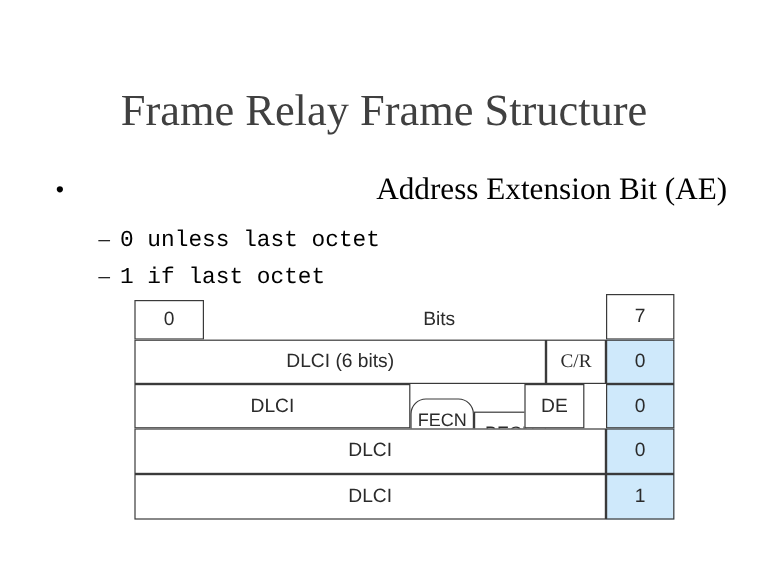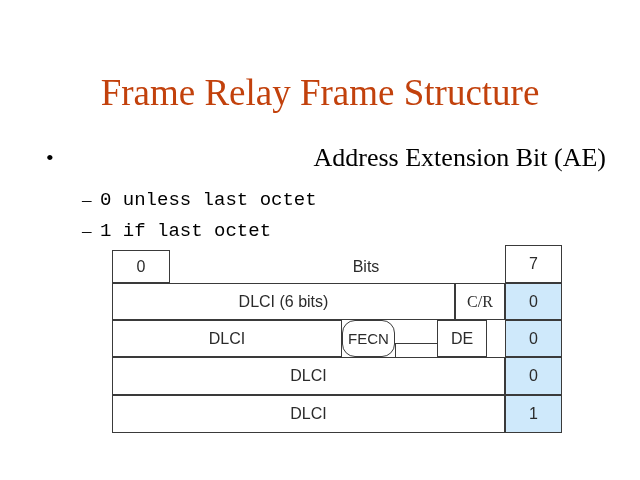--- a/index.html
+++ b/index.html
@@ -27,21 +27,21 @@
   .slide-title {
     position: absolute;
     left: 0;
     top: 72px;
     width: 640px;
     text-align: center;
     font-family: "Liberation Serif", serif;
     font-size: 37px;
     line-height: 42px;
     font-weight: normal;
-    color: #c2410c;
+    color: #404040;
     letter-spacing: 0px;
     white-space: nowrap;
   }
 
   
   .bullet-l1 {
     position: absolute;
     left: 46px;
     top: 142px;
     width: 560px;
@@ -112,21 +112,21 @@
   .hdr-bits  { left: 58px;  top: 5px;  width: 392px; height: 33px;
                border: 0; background: transparent; }
   .hdr-seven { left: 393px; top: 0px;  width: 57px;  height: 38px; }
 
   
   .r1-dlci6  { left: 0px;   top: 38px; width: 343px; height: 37px; }
   .r1-cr     { left: 343px; top: 38px; width: 50px;  height: 37px; font-family: Liberation Serif, serif; }
   .r1-ae     { left: 393px; top: 38px; width: 57px;  height: 37px; }
 
   .r2-dlci   { left: 0px;   top: 75px; width: 230px; height: 37px; }
-  .r2-fecn   { left: 230px; top: 75px; width: 53px;  height: 37px; border-radius: 13px; }
+  .r2-fecn   { left: 230px; top: 87px; width: 53px;  height: 37px; border-radius: 13px; }
   .r2-becn   { left: 283px; top: 75px; width: 60px;  height: 37px; margin-top: 23px; }
   .r2-de     { left: 325px; top: 75px; width: 50px;  height: 37px; }
   .r2-ae     { left: 393px; top: 75px; width: 57px;  height: 37px; }
 
   .r3-dlci   { left: 0px;   top: 112px; width: 393px; height: 38px; }
   .r3-ae     { left: 393px; top: 112px; width: 57px;  height: 38px; }
 
   .r4-dlci   { left: 0px;   top: 150px; width: 393px; height: 38px; }
   .r4-ae     { left: 393px; top: 150px; width: 57px;  height: 38px; }
 </style>

